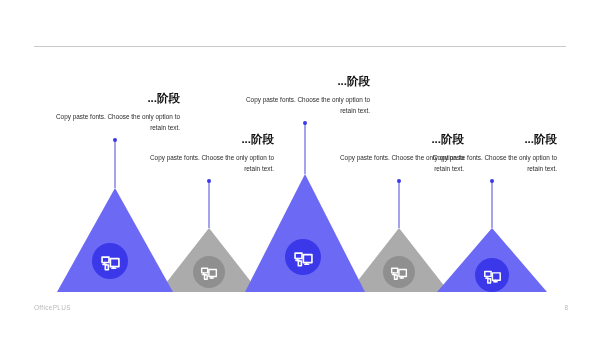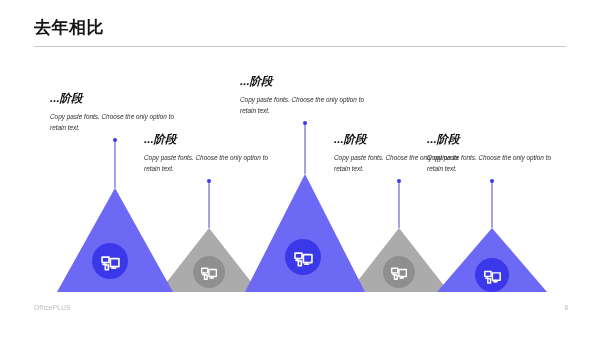--- a/index.html
+++ b/index.html
@@ -56,23 +56,22 @@
     position: absolute;
     left: 0;
     top: 0;
     width: 600px;
     height: 337px;
   }
 
   .callout {
     position: absolute;
     width: 130px;
-    text-align: left;
+    text-align: right;
     transform: translateX(-50%);
-    font-style: italic;
   }
   .callout-title {
     font-size: 11.5px;
     font-weight: bold;
     color: #111111;
     line-height: 1.2;
     margin-bottom: 5px;
     white-space: nowrap;
   }
   .callout-body {
@@ -123,21 +122,20 @@
     font-size: 6.5px;
     color: #b9b9b9;
     line-height: 1;
   }
 </style>
 </head>
 <body>
 
 <div id="slide">
 
-  <div id="page-title">去年相比</div>
 
   <div id="title-rule"></div>
 
   <div id="stage">
     <svg id="tri-layer" viewBox="0 0 600 337" width="600" height="337">
         <polygon points="209,228 159,292 259,292" fill="#ababab"></polygon>
         <polygon points="399,228 349,292 449,292" fill="#ababab"></polygon>
         <polygon points="115,188 57,292 173,292" fill="#6c69f5"></polygon>
         <polygon points="305,174 245,292 365,292" fill="#6c69f5"></polygon>
         <polygon points="492,228 437,292 547,292" fill="#6c69f5"></polygon>

